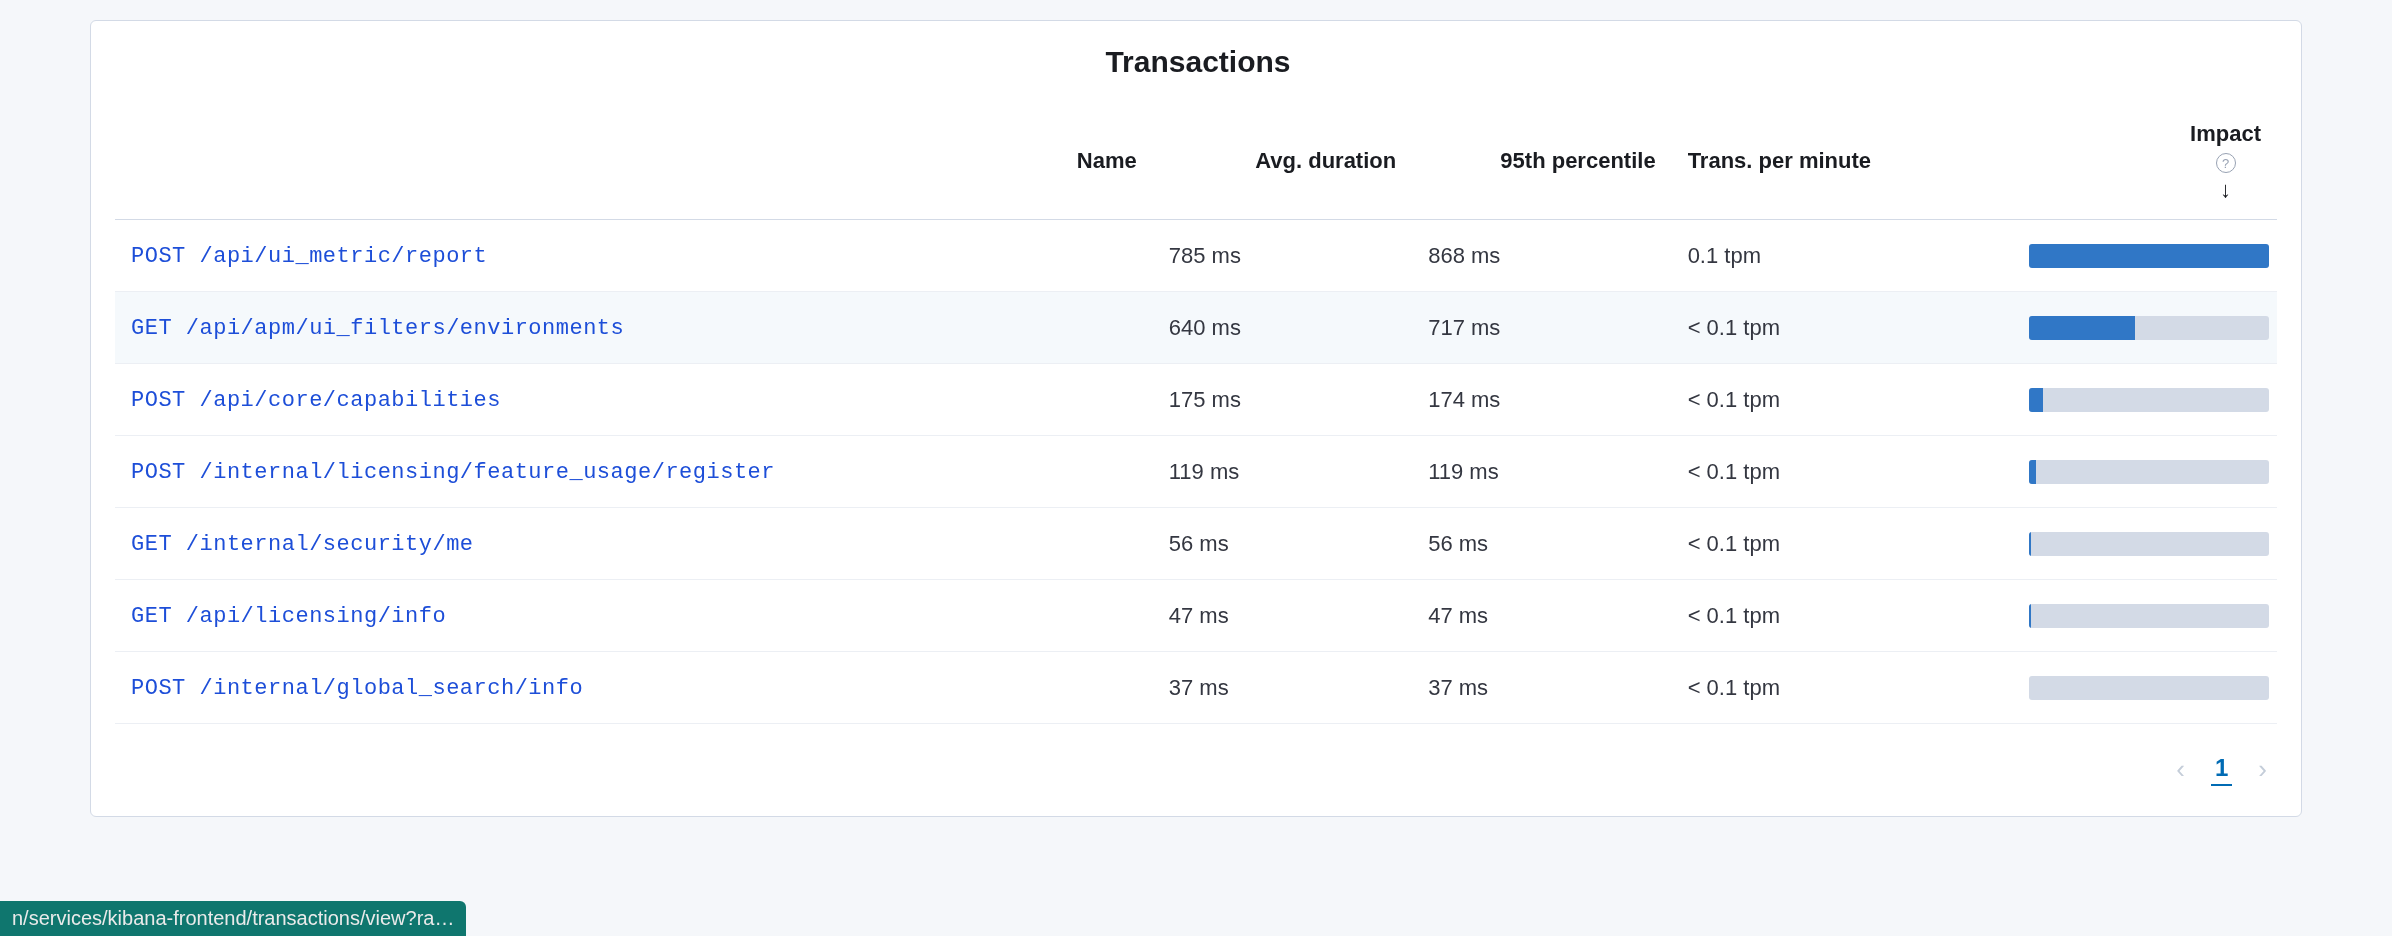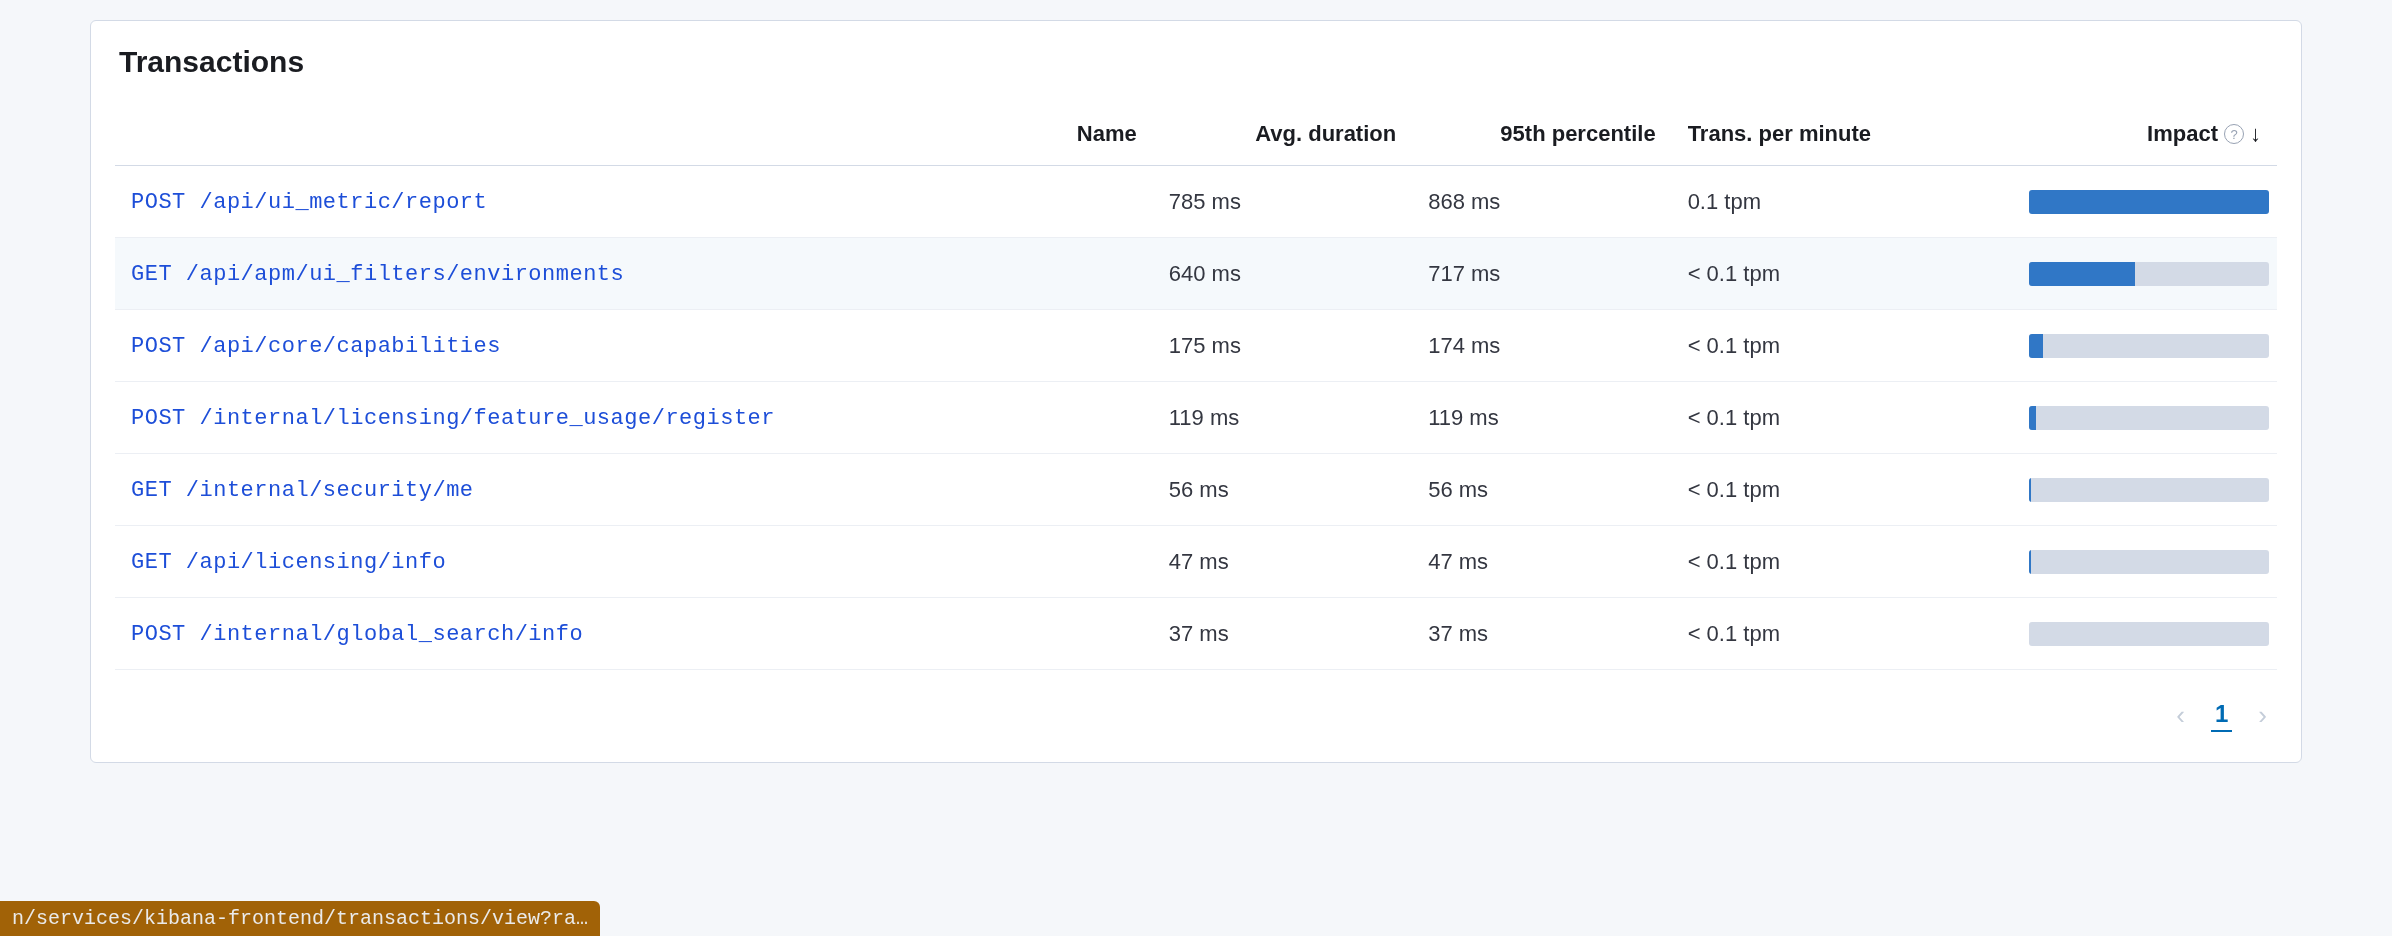--- a/index.html
+++ b/index.html
@@ -17,20 +17,21 @@
     border: 1px solid #d3dae6;
     border-radius: 6px;
     padding: 24px 24px 30px 24px;
   }
   .panel-title {
     font-size: 30px;
     font-weight: 700;
     color: #1a1c21;
     margin-bottom: 24px;
     padding-left: 4px;
+    text-align: center;
   }
   table {
     width: 100%;
     border-collapse: collapse;
   }
   thead th {
     text-align: right;
     font-weight: 700;
     font-size: 22px;
     color: #1a1c21;
@@ -68,20 +69,21 @@
   }
   .impact-fill {
     height: 100%;
     background: #3077c6;
   }
   .sort-header {
     display: inline-flex;
     align-items: center;
     gap: 6px;
     justify-content: center;
+    flex-direction: column;
   }
   .help-icon {
     width: 20px; height: 20px;
     border: 1.5px solid #98a2b3;
     border-radius: 50%;
     display: inline-flex;
     align-items: center; justify-content: center;
     font-size: 13px; color: #98a2b3;
     font-weight: 400;
     line-height: 1;
@@ -109,26 +111,26 @@
     color: #006bb4;
     font-weight: 700;
     font-size: 24px;
     border-bottom: 2px solid #006bb4;
     padding: 2px 4px;
   }
   .status-tooltip {
     position: fixed;
     left: 0;
     bottom: 0;
-    background: #a16207;
+    background: #0f766e;
     color: #eaeaea;
     font-size: 20px;
     padding: 6px 12px;
     border-top-right-radius: 6px;
-    font-family: Liberation Mono, monospace;
+    font-family: Liberation Sans, sans-serif;
   }
 </style>
 </head>
 <body>
 
 <div class="panel">
   <h2 class="panel-title">Transactions</h2>
 
   <table>
     <thead>

